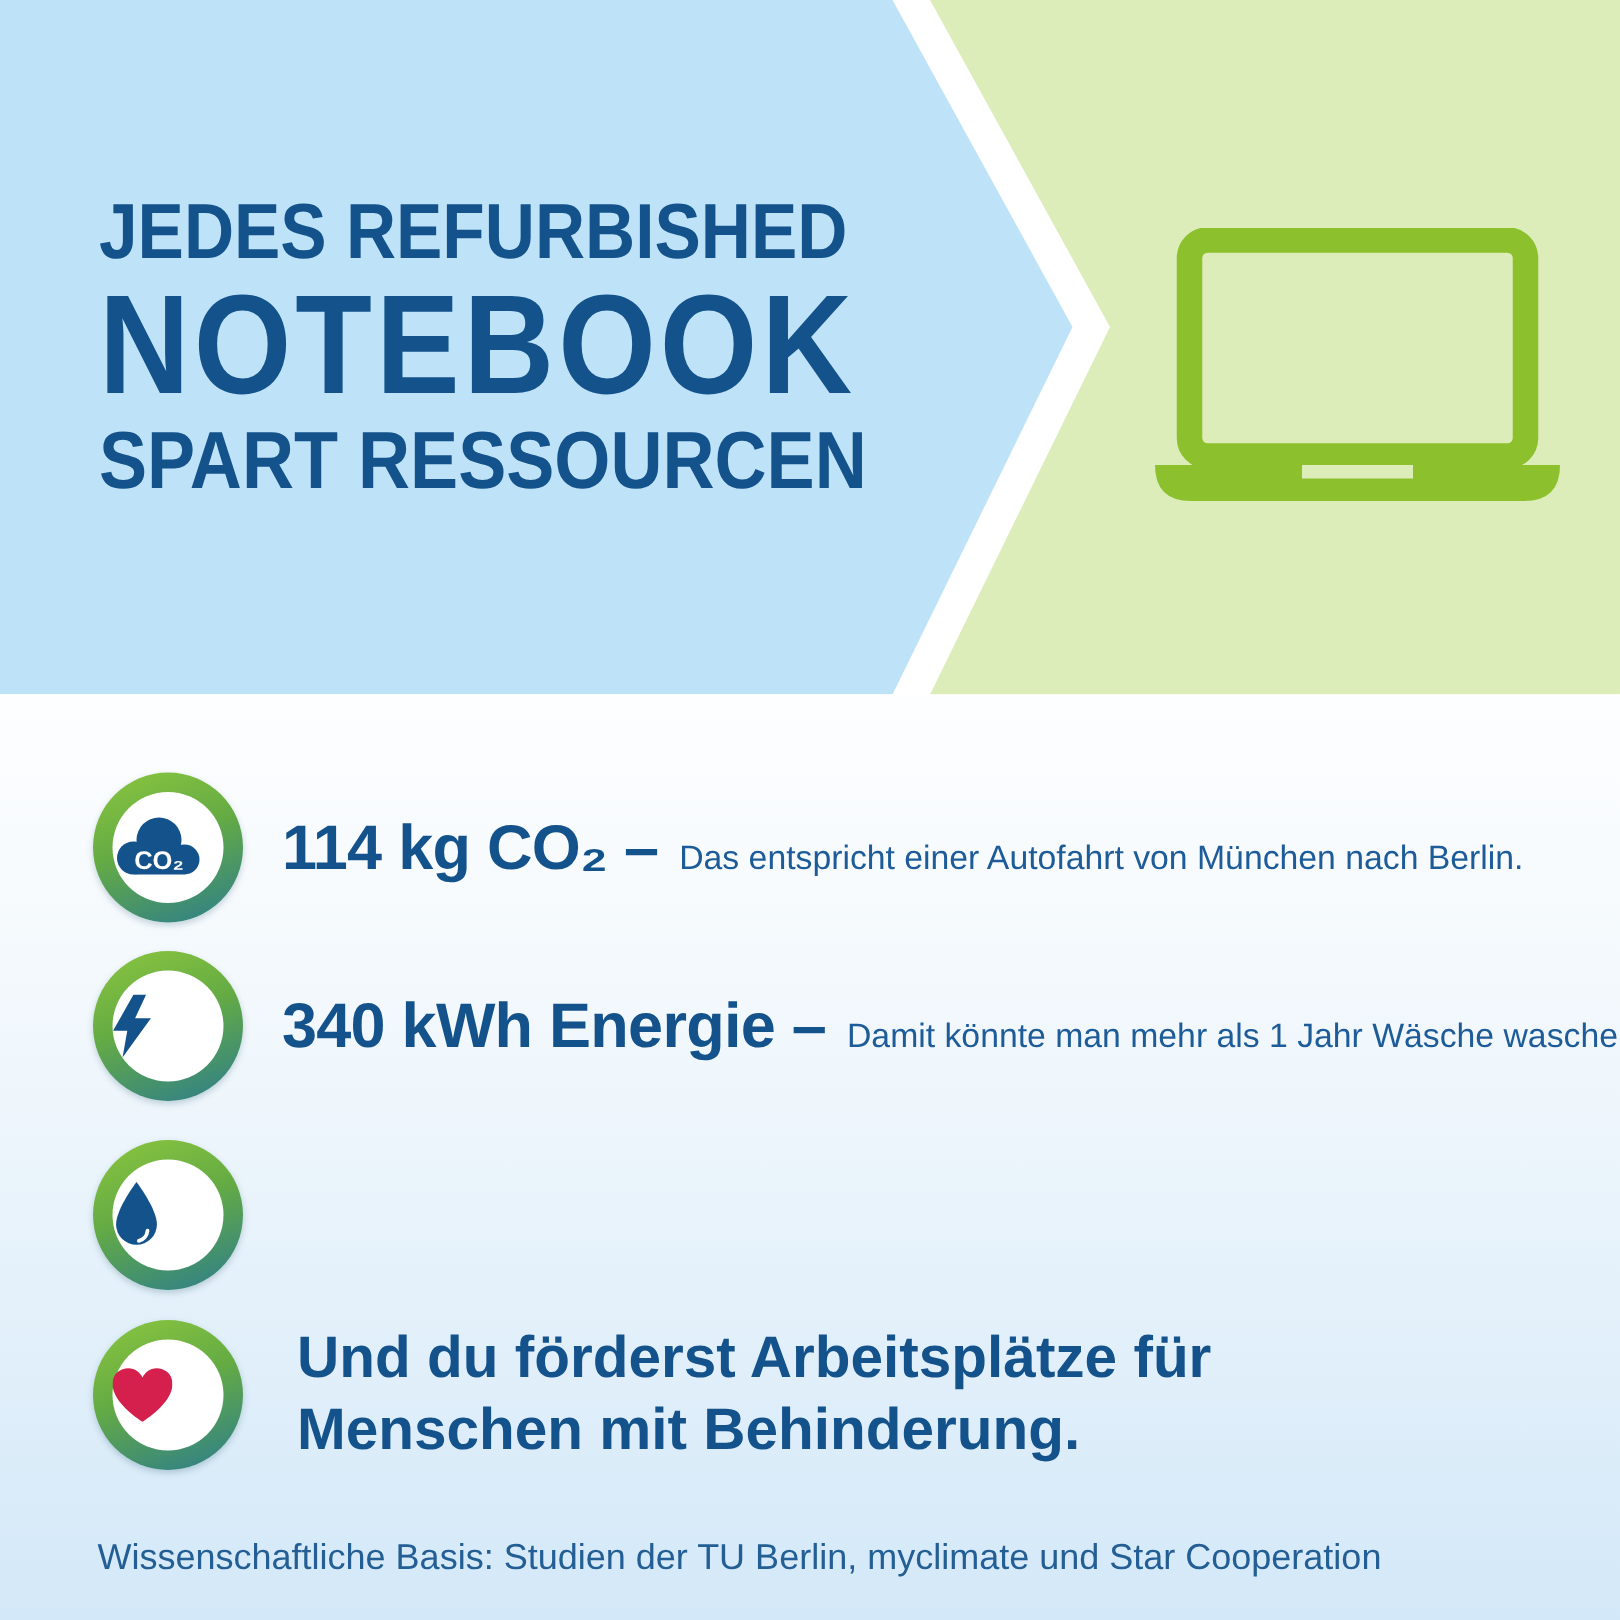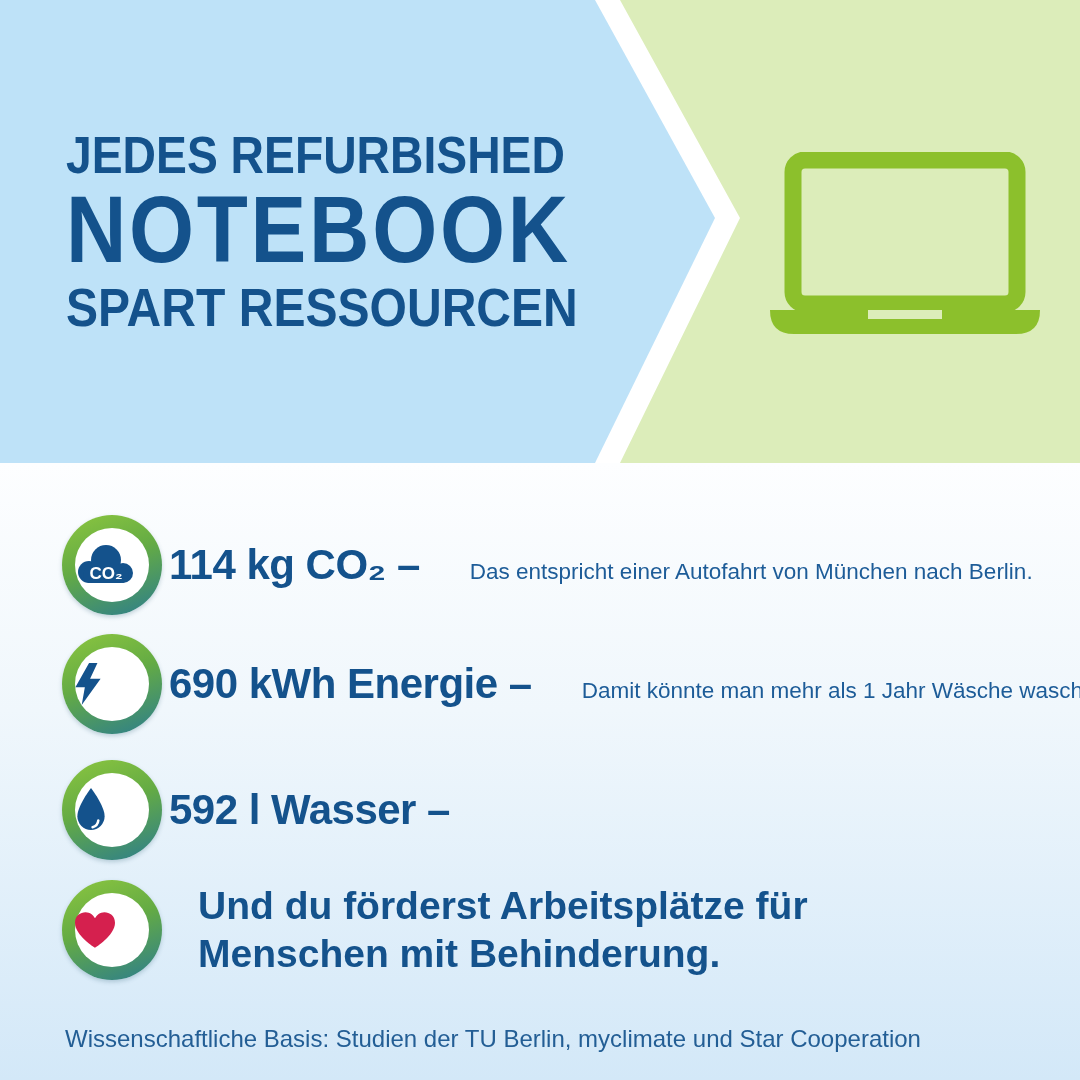--- a/index.html
+++ b/index.html
@@ -35,21 +35,21 @@
   .badge{
     width:100px;height:100px;border-radius:50%;flex:0 0 100px;
     background:linear-gradient(160deg,#8cc63f 0%,#64ab44 45%,#2c7d8d 100%);
     display:flex;align-items:center;justify-content:center;
     box-shadow:0 2px 4px rgba(40,90,110,0.25);
   }
   .badge-inner{
     width:74px;height:74px;border-radius:50%;background:#ffffff;
     display:flex;align-items:center;
   }
-  .fact-text{margin-left:7px;display:flex;align-items:baseline;white-space:nowrap;gap:36px;}
+  .fact-text{margin-left:26px;display:flex;align-items:baseline;white-space:nowrap;}
   .fact-value{color:#14528c;font-size:42px;font-weight:700;letter-spacing:-0.5px;}
   .fact-desc{color:#1d5c98;font-size:22.5px;font-weight:400;margin-left:14px;}
   .fact-big{
     color:#14528c;font-size:39px;font-weight:700;line-height:1.23;
     margin-left:36px;white-space:normal;width:740px;
   }
   .footer-note{
     position:absolute;left:65px;top:562px; 
     color:#235e95;font-size:24px;font-weight:400;
   }
@@ -100,36 +100,35 @@
 
     <div class="fact-row row2">
       <div class="badge">
         <div class="badge-inner">
           <svg width="26" height="42" viewBox="0 0 24 40">
             <path d="M13,0 L0,23 L9,23 L6,40 L24,15 L14,15 L21,0 Z" fill="#14528c"></path>
           </svg>
         </div>
       </div>
       <div class="fact-text">
-        <span class="fact-value">690 kWh Energie –</span>
+        <span class="fact-value">340 kWh Energie –</span>
         <span class="fact-desc">Damit könnte man mehr als 1 Jahr Wäsche waschen.</span>
       </div>
     </div>
 
     <div class="fact-row row3">
       <div class="badge">
         <div class="badge-inner">
           <svg width="32" height="44" viewBox="0 0 30 42">
             <path d="M15,0 C15,0 2,17 2,27 A13,13 0 0 0 28,27 C28,17 15,0 15,0 Z" fill="#14528c"></path>
             <path d="M22,31 A7.5,7.5 0 0 1 16.5,37.5" fill="none" stroke="#ffffff" stroke-width="2.4" stroke-linecap="round"></path>
           </svg>
         </div>
       </div>
       <div class="fact-text">
-        <span class="fact-value">592 l Wasser –</span>
       </div>
     </div>
 
     <div class="fact-row row4">
       <div class="badge">
         <div class="badge-inner">
           <svg width="40" height="36" viewBox="0 0 36 32">
             <path d="M18,32 C18,32 0,21 0,9.5 C0,3 5,0 9.5,0 C13.5,0 16.5,2.5 18,5.5 C19.5,2.5 22.5,0 26.5,0 C31,0 36,3 36,9.5 C36,21 18,32 18,32 Z" fill="#d5204e"></path>
           </svg>
         </div>

